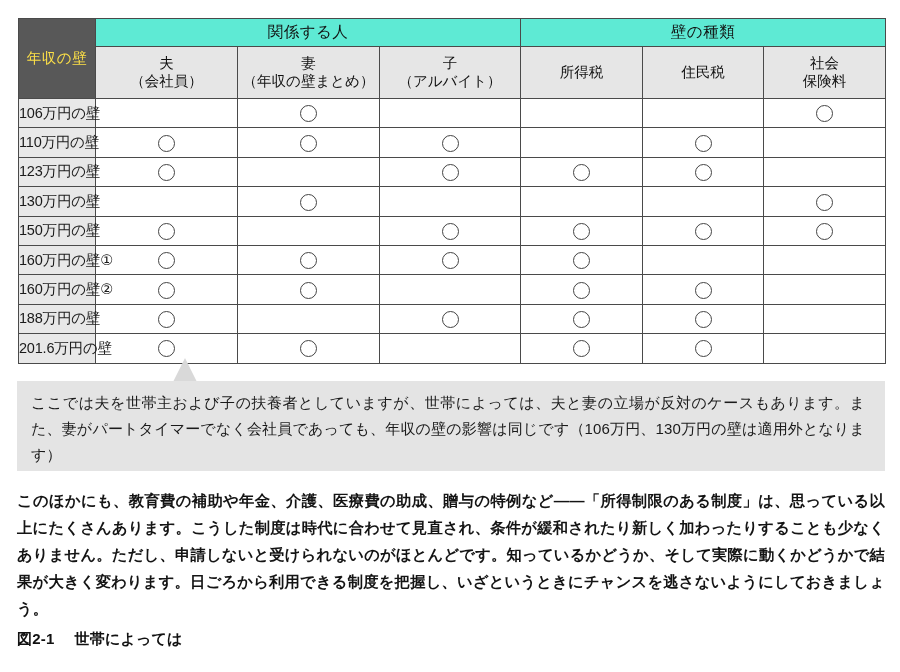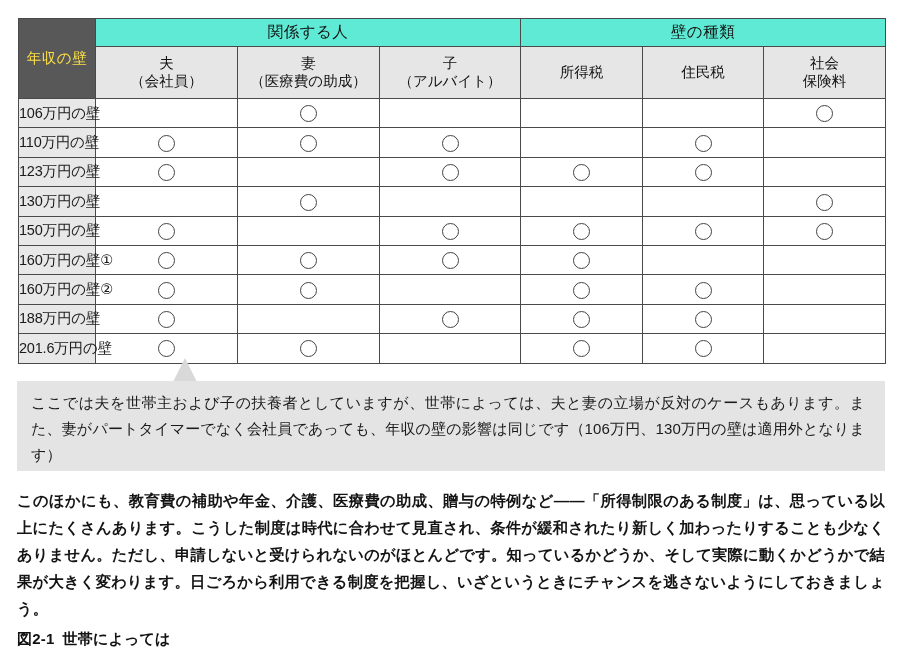--- a/index.html
+++ b/index.html
@@ -151,21 +151,21 @@
   
   #figure-caption {
     position: absolute;
     left: 17px;
     top: 630px;
     font-size: 15px;
     font-weight: bold;
     color: #111;
     letter-spacing: 0.2px;
   }
-  #figure-caption .cap-num { margin-right: 8px; }
+  #figure-caption .cap-num { margin-right: 20px; }
 </style>
 </head>
 <body>
 
 <div id="figure-block">
   <table class="wall-table">
     <colgroup>
       <col class="c-label">
         <col class="c-person">
         <col class="c-person">
@@ -180,21 +180,21 @@
         <th class="group-head" colspan="3">関係する人</th>
         <th class="group-head" colspan="3">壁の種類</th>
       </tr>
       <tr>
         <th class="sub-head">
           <span class="ln">夫</span>
           <span class="ln">（会社員）</span>
         </th>
         <th class="sub-head">
           <span class="ln">妻</span>
-          <span class="ln">（医療費の助成）</span>
+          <span class="ln">（年収の壁まとめ）</span>
         </th>
         <th class="sub-head">
           <span class="ln">子</span>
           <span class="ln">（アルバイト）</span>
         </th>
         <th class="sub-head">
           <span class="ln">所得税</span>
         </th>
         <th class="sub-head">
           <span class="ln">住民税</span>

